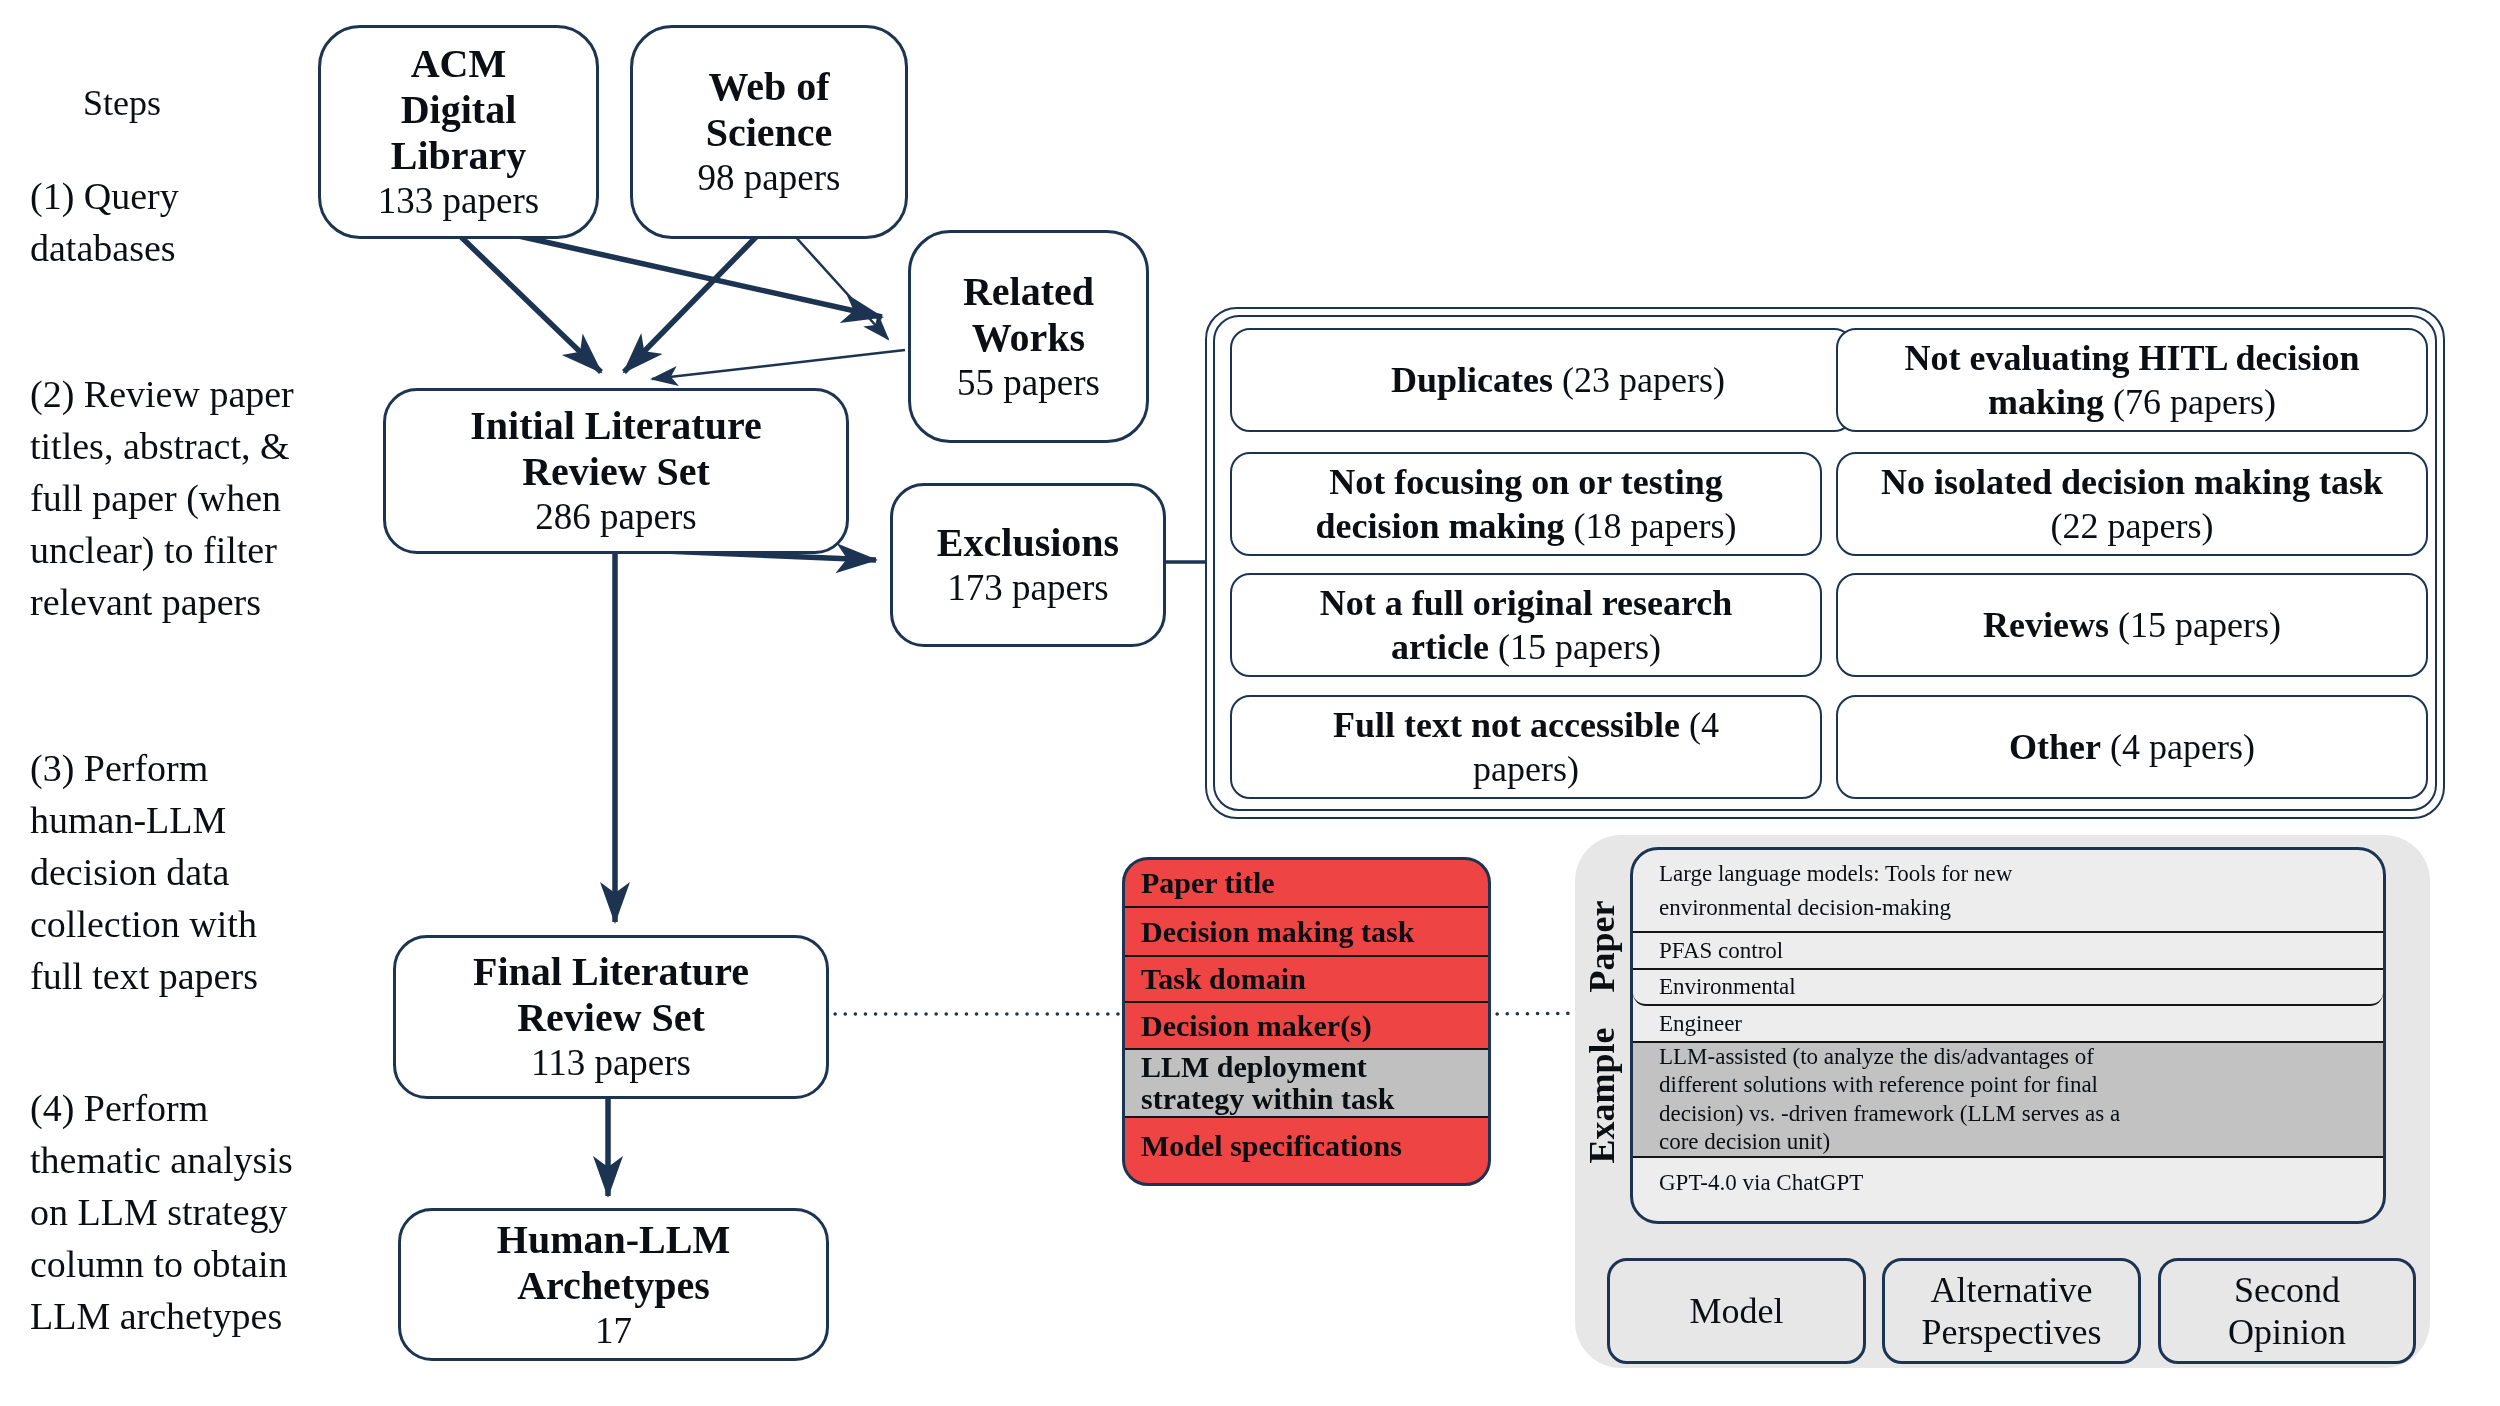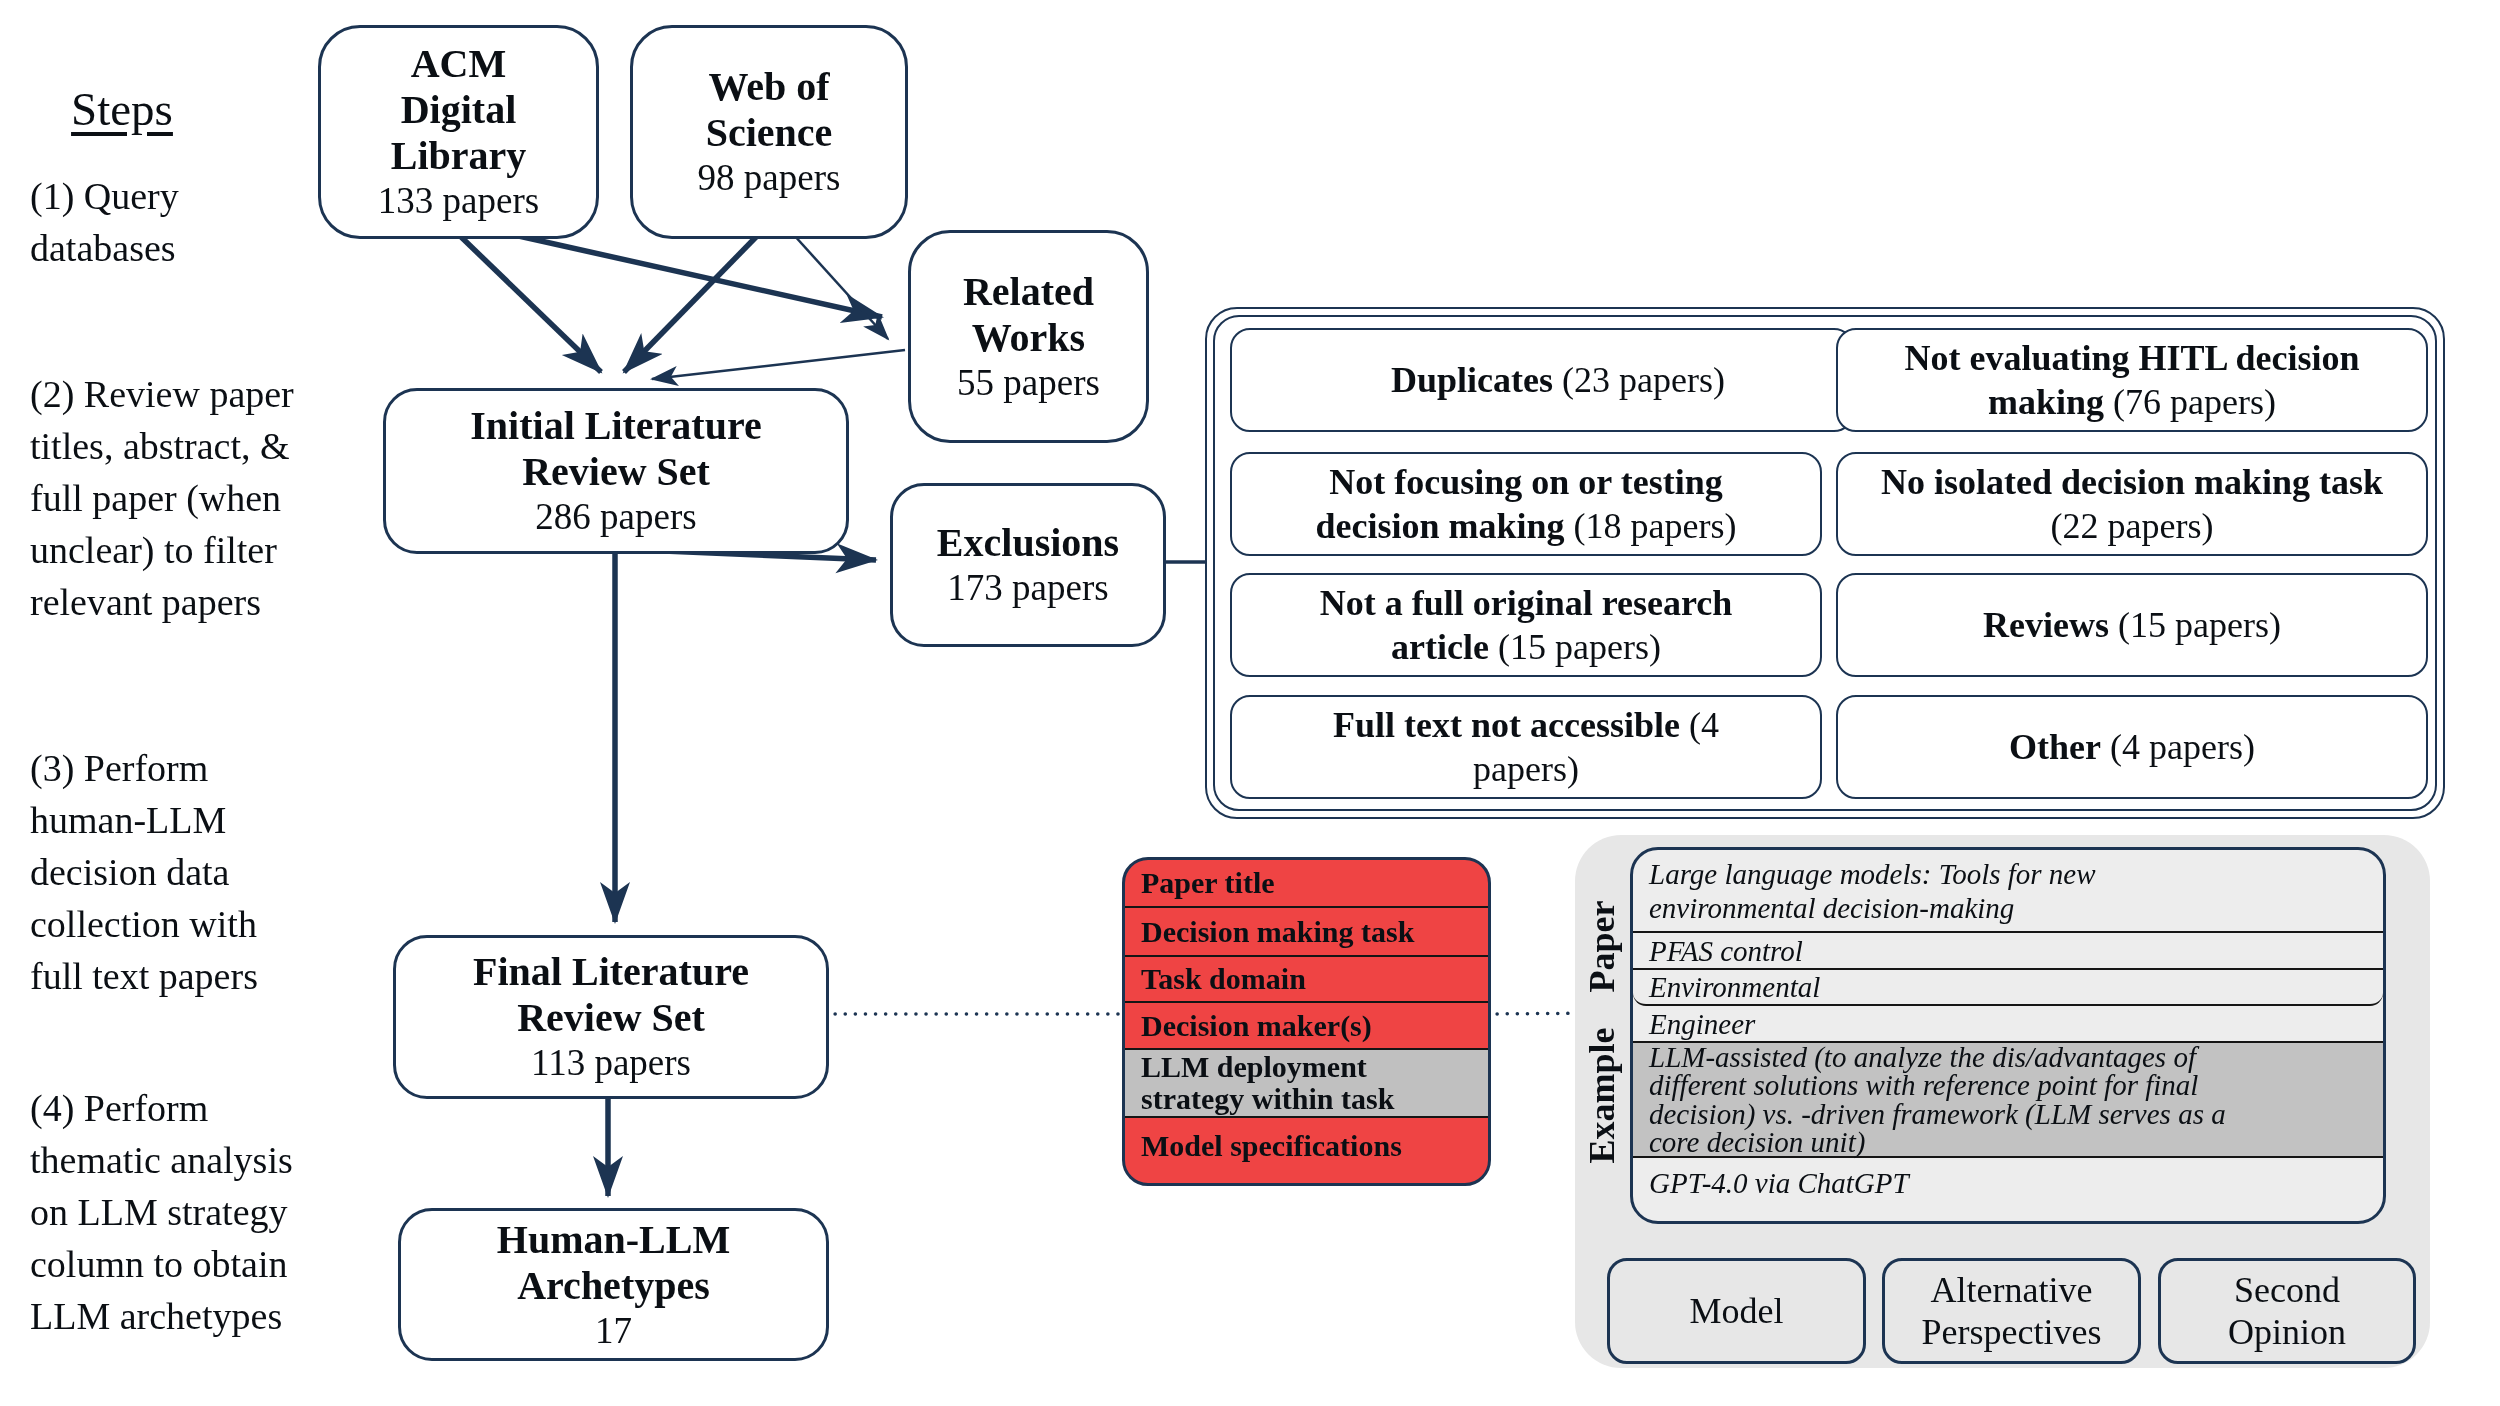--- a/index.html
+++ b/index.html
@@ -2,21 +2,21 @@
 <html><head>
 <meta charset="utf-8">
 <style>
   html,body{margin:0;padding:0;background:#ffffff;}
   body{width:2500px;height:1406px;position:relative;overflow:hidden;
        font-family:"Liberation Serif","DejaVu Serif",serif;color:#0b0f14;}
   .abs{position:absolute;}
   .pre{white-space:pre-line;}
   
   .steptxt{font-size:38px;line-height:52px;}
-  .steps-head{font-size:47px;text-decoration:underline;text-underline-offset:7px;}
+  .steps-head{font-size:36px;text-underline-offset:7px;}
   
   .fbox{border:3px solid #1c3452;border-radius:42px;background:#ffffff;
         display:flex;flex-direction:column;align-items:center;justify-content:center;
         text-align:center;}
   .fbox .t{font-weight:bold;font-size:40px;line-height:46px;}
   .fbox .c{font-size:37px;line-height:44px;}
   
   .shell{border:2.5px solid #1c3452;border-radius:32px;background:#ffffff;}
   .rbox{border:2.5px solid #1c3452;border-radius:20px;background:#ffffff;
         display:flex;align-items:center;justify-content:center;text-align:center;}
@@ -25,21 +25,21 @@
   
   .ctable{border:3px solid #1c3452;border-radius:26px;background:#ef4444;overflow:hidden;}
   .crow{border-bottom:2px solid #151515;display:flex;align-items:center;
         padding-left:16px;font-weight:bold;font-size:30px;line-height:32px;}
   .crow:last-child{border-bottom:none;}
   .hl{background:#c0c0c0;}
   
   .gpanel{background:#e7e7e7;border-radius:46px;}
   .ebox{border:3px solid #1c3452;border-radius:28px;background:#ededed;overflow:hidden;}
   .erow{border-bottom:2px solid #151515;display:flex;align-items:center;
-        padding-left:16px;padding-right:12px;font-style:italic;font-size:29px;line-height:34px;}
+        padding-left:26px;padding-right:12px;font-size:23px;line-height:34px;}
   .erow:last-child{border-bottom:none;}
   .erow.hl{background:#c2c2c2;line-height:28.5px;}
   .obox{border:3px solid #1c3452;border-radius:20px;background:#e7e7e7;
         display:flex;align-items:center;justify-content:center;text-align:center;
         font-size:36px;line-height:42px;}
   .exlabel{font-weight:bold;font-size:36px;text-align:center;word-spacing:26px;
            transform:rotate(-90deg);}
   svg.wires{position:absolute;left:0;top:0;pointer-events:none;}
 </style>
 </head>

